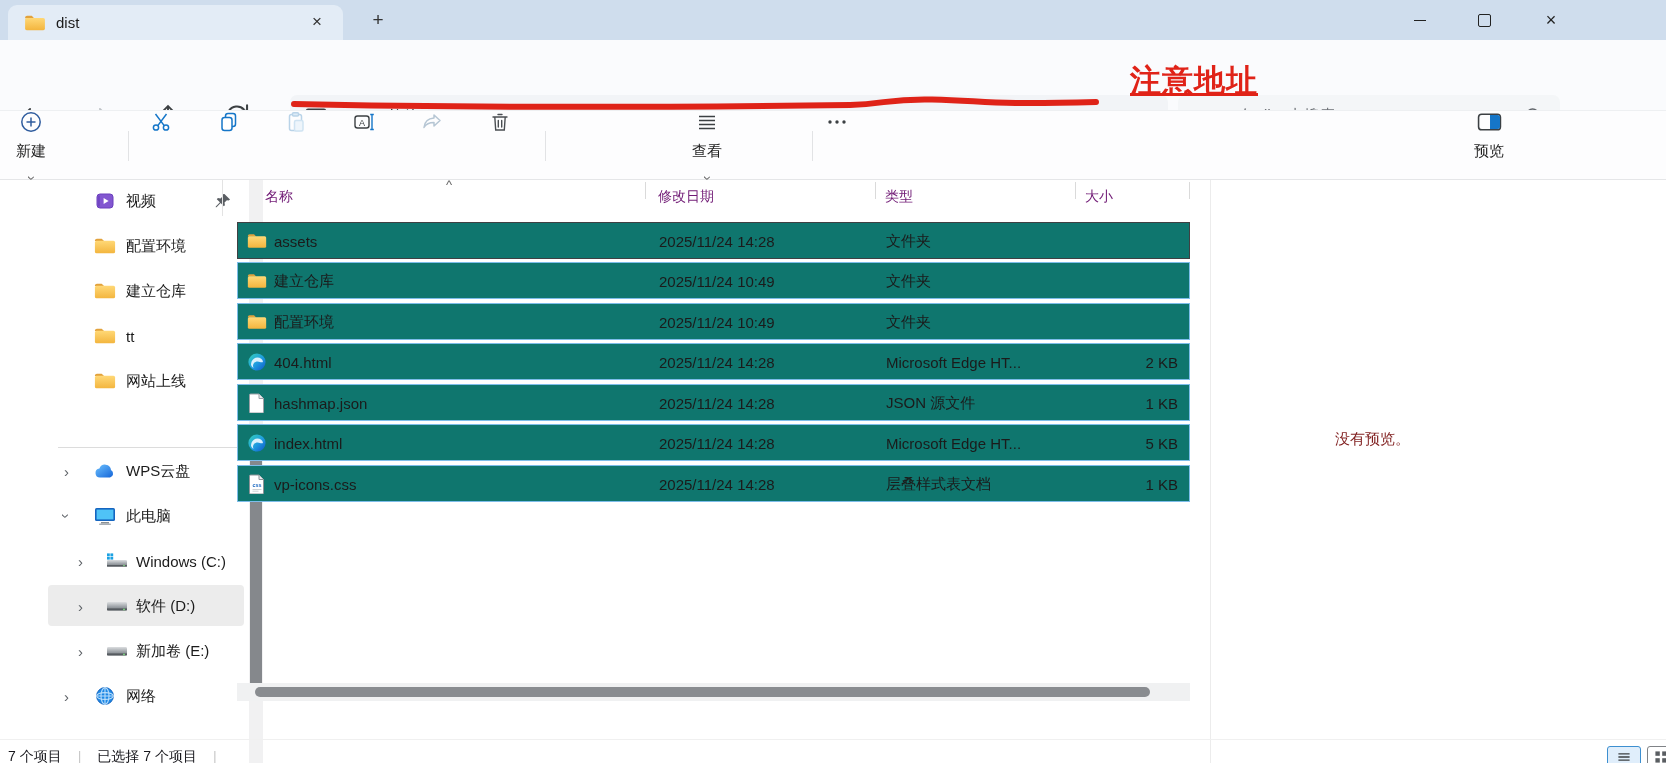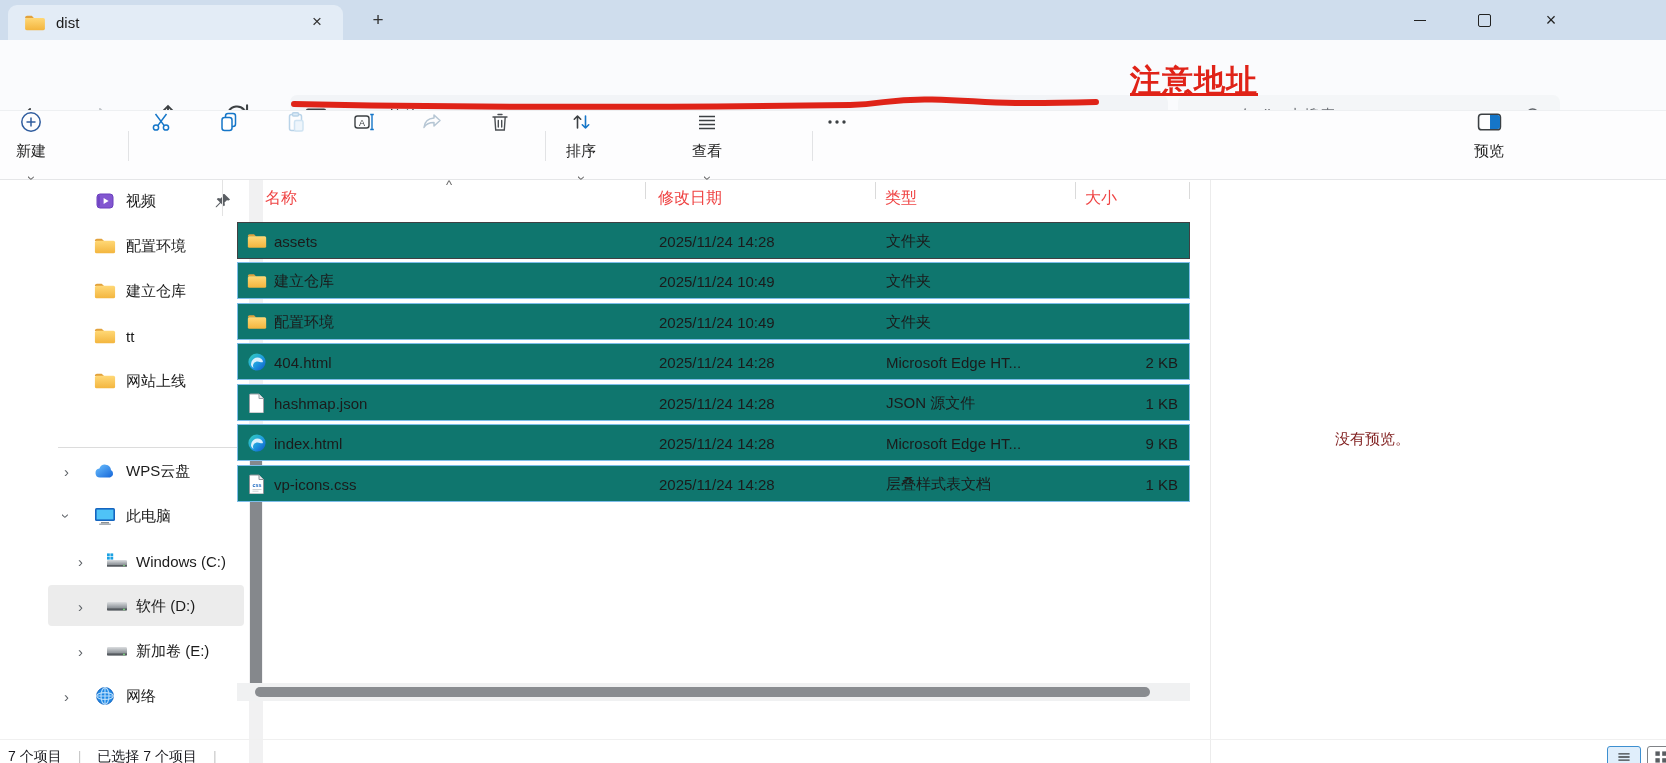--- a/index.html
+++ b/index.html
@@ -48,21 +48,21 @@
   .side-row .exp.open{transform:translateY(-50%) rotate(90deg);}
   .side-row .sicon{position:absolute;width:22px;height:20px;top:50%;transform:translateY(-50%);}
   .side-row .slabel{position:absolute;font-size:15px;top:50%;transform:translateY(-50%);white-space:nowrap;}
   .side-row .spin{position:absolute;left:166px;width:18px;height:18px;top:50%;transform:translateY(-50%);}
   .side-sep{position:absolute;left:10px;top:267px;width:180px;height:1px;background:#dcdcdc;}
   .side-track{position:absolute;left:201px;top:0;width:14px;height:583px;background:#f1f1f2;}
   .side-thumb{position:absolute;left:202px;top:250px;width:12px;height:260px;background:#85888c;}
   
   .filearea{position:absolute;left:218px;top:180px;width:992px;height:583px;}
   .fa-left-line{position:absolute;left:4px;top:0;width:1px;height:36px;background:#e3e3e3;}
-  .fh-label{position:absolute;top:8px;font-size:16px;color:#ef4444;font-family:Liberation Serif, serif;}
+  .fh-label{position:absolute;top:8px;font-size:14px;color:#701a75;font-family:Liberation Serif, serif;}
   .fh-caret{position:absolute;left:228px;top:-3px;font-size:13px;color:#666;}
   .fh-tick{position:absolute;top:2px;width:1px;height:17px;background:#dadada;}
   .frow{position:absolute;left:19px;width:953px;height:37px;background:#0f766e;
         border:1px solid #7dbdea;box-sizing:border-box;}
   .frow.focused{border-color:#3f4043;}
   .fr-icon{position:absolute;left:9px;top:50%;transform:translateY(-50%);width:20px;height:20px;}
   .fr-txt{position:absolute;top:50%;transform:translateY(-50%);font-size:15px;white-space:nowrap;}
   .h-track{position:absolute;left:19px;top:503px;width:953px;height:18px;background:#f0f1f2;}
   .h-thumb{position:absolute;left:37px;top:507px;width:895px;height:10px;background:#898c90;border-radius:5px;}
   
@@ -203,28 +203,20 @@
         <span class="i22"><svg viewBox="0 0 22 22" width="100%" height="100%" fill="none" stroke="#b6c6d4" stroke-width="1.5" stroke-linejoin="round">
             <path d="M13 4l6 5.5-6 5.5v-3.5c-5 0-8 1.5-10 5 .5-5.5 4-9 10-9.5z"></path>
           </svg></span>
       </div>
     <div class="tbtn" style="left:489px">
         <span class="i22"><svg viewBox="0 0 22 22" width="100%" height="100%" fill="none" stroke="#4a4e52" stroke-width="1.4" stroke-linecap="round">
             <path d="M4 6h14M9 3.5h4M5.8 6l.9 13h8.6l.9-13M9.3 9.5v6.5M12.7 9.5v6.5"></path>
           </svg></span>
       </div>
     <div class="tsep" style="left:545px"></div>
-    <div class="tbtn" style="left:566px">
-      <span class="i24"><svg viewBox="0 0 24 22" width="100%" height="100%" fill="none" stroke-width="1.6" stroke-linecap="round">
-            <path d="M8 17V5M8 5L4.8 8.2M8 5l3.2 3.2" stroke="#3c4043"></path>
-            <path d="M16 5v12M16 17l-3.2-3.2M16 17l3.2-3.2" stroke="#1576c8"></path>
-          </svg></span>
-      <span>排序</span>
-      <span class="t-chev">›</span>
-    </div>
     <div class="tbtn" style="left:692px">
       <span class="i22"><svg viewBox="0 0 22 22" width="100%" height="100%" stroke="#3c4043" stroke-width="1.6">
             <path d="M3 5.5h16M3 9.5h16M3 13.5h16M3 17.5h16"></path>
           </svg></span>
       <span>查看</span>
       <span class="t-chev">›</span>
     </div>
     <div class="tsep" style="left:812px"></div>
     <div class="tbtn" style="left:826px">
         <span class="i22"><svg viewBox="0 0 22 22" width="100%" height="100%" fill="#3c4043">
@@ -497,21 +489,21 @@
                   <stop offset=".55" stop-color="#1e9ae0"></stop>
                   <stop offset="1" stop-color="#1155c8"></stop>
                 </linearGradient>
               </defs>
               <circle cx="10" cy="10" r="8.6" fill="url(#eg1)"></circle>
               <path d="M4 12.2c.3-4 3-6.6 6.4-6.6 3 0 5.3 1.8 5.6 4.4-2 .8-3.1-.6-5.4-.6-2.6 0-4.6 1.8-4.6 4.2 0 .8.2 1.6.6 2.2C5 15 4 13.7 4 12.2z" fill="#e8f6ff" opacity=".92"></path>
             </svg></span>
           <span class="fr-txt" style="left: 36px;">index.html</span>
           <span class="fr-txt" style="left: 421px;">2025/11/24 14:28</span>
           <span class="fr-txt" style="left: 648px;">Microsoft Edge HT...</span>
-          <span class="fr-txt" style="right: 11px;">9 KB</span>
+          <span class="fr-txt" style="right: 11px;">5 KB</span>
         </div>
         <div class="frow" style="top: 285px;">
           <span class="fr-icon"><svg viewBox="0 0 16 20" width="100%" height="100%">
               <path d="M1.5 1h8.5l4.5 4.5V19a1 1 0 0 1-1 1h-12a1 1 0 0 1-1-1V2a1 1 0 0 1 1-1z" fill="#fff" stroke="#8d9297"></path>
               <path d="M10 1v4.5h4.5" fill="#e8eaed" stroke="#8d9297"></path>
               <text x="8" y="12.6" font-size="5.4" text-anchor="middle" fill="#1565c0" font-weight="bold" font-family="sans-serif">css</text>
               <path d="M3.5 15.5h9M3.5 17.2h6" stroke="#c2c6ca" stroke-width=".8"></path>
             </svg></span>
           <span class="fr-txt" style="left: 36px;">vp-icons.css</span>
           <span class="fr-txt" style="left: 421px;">2025/11/24 14:28</span>

